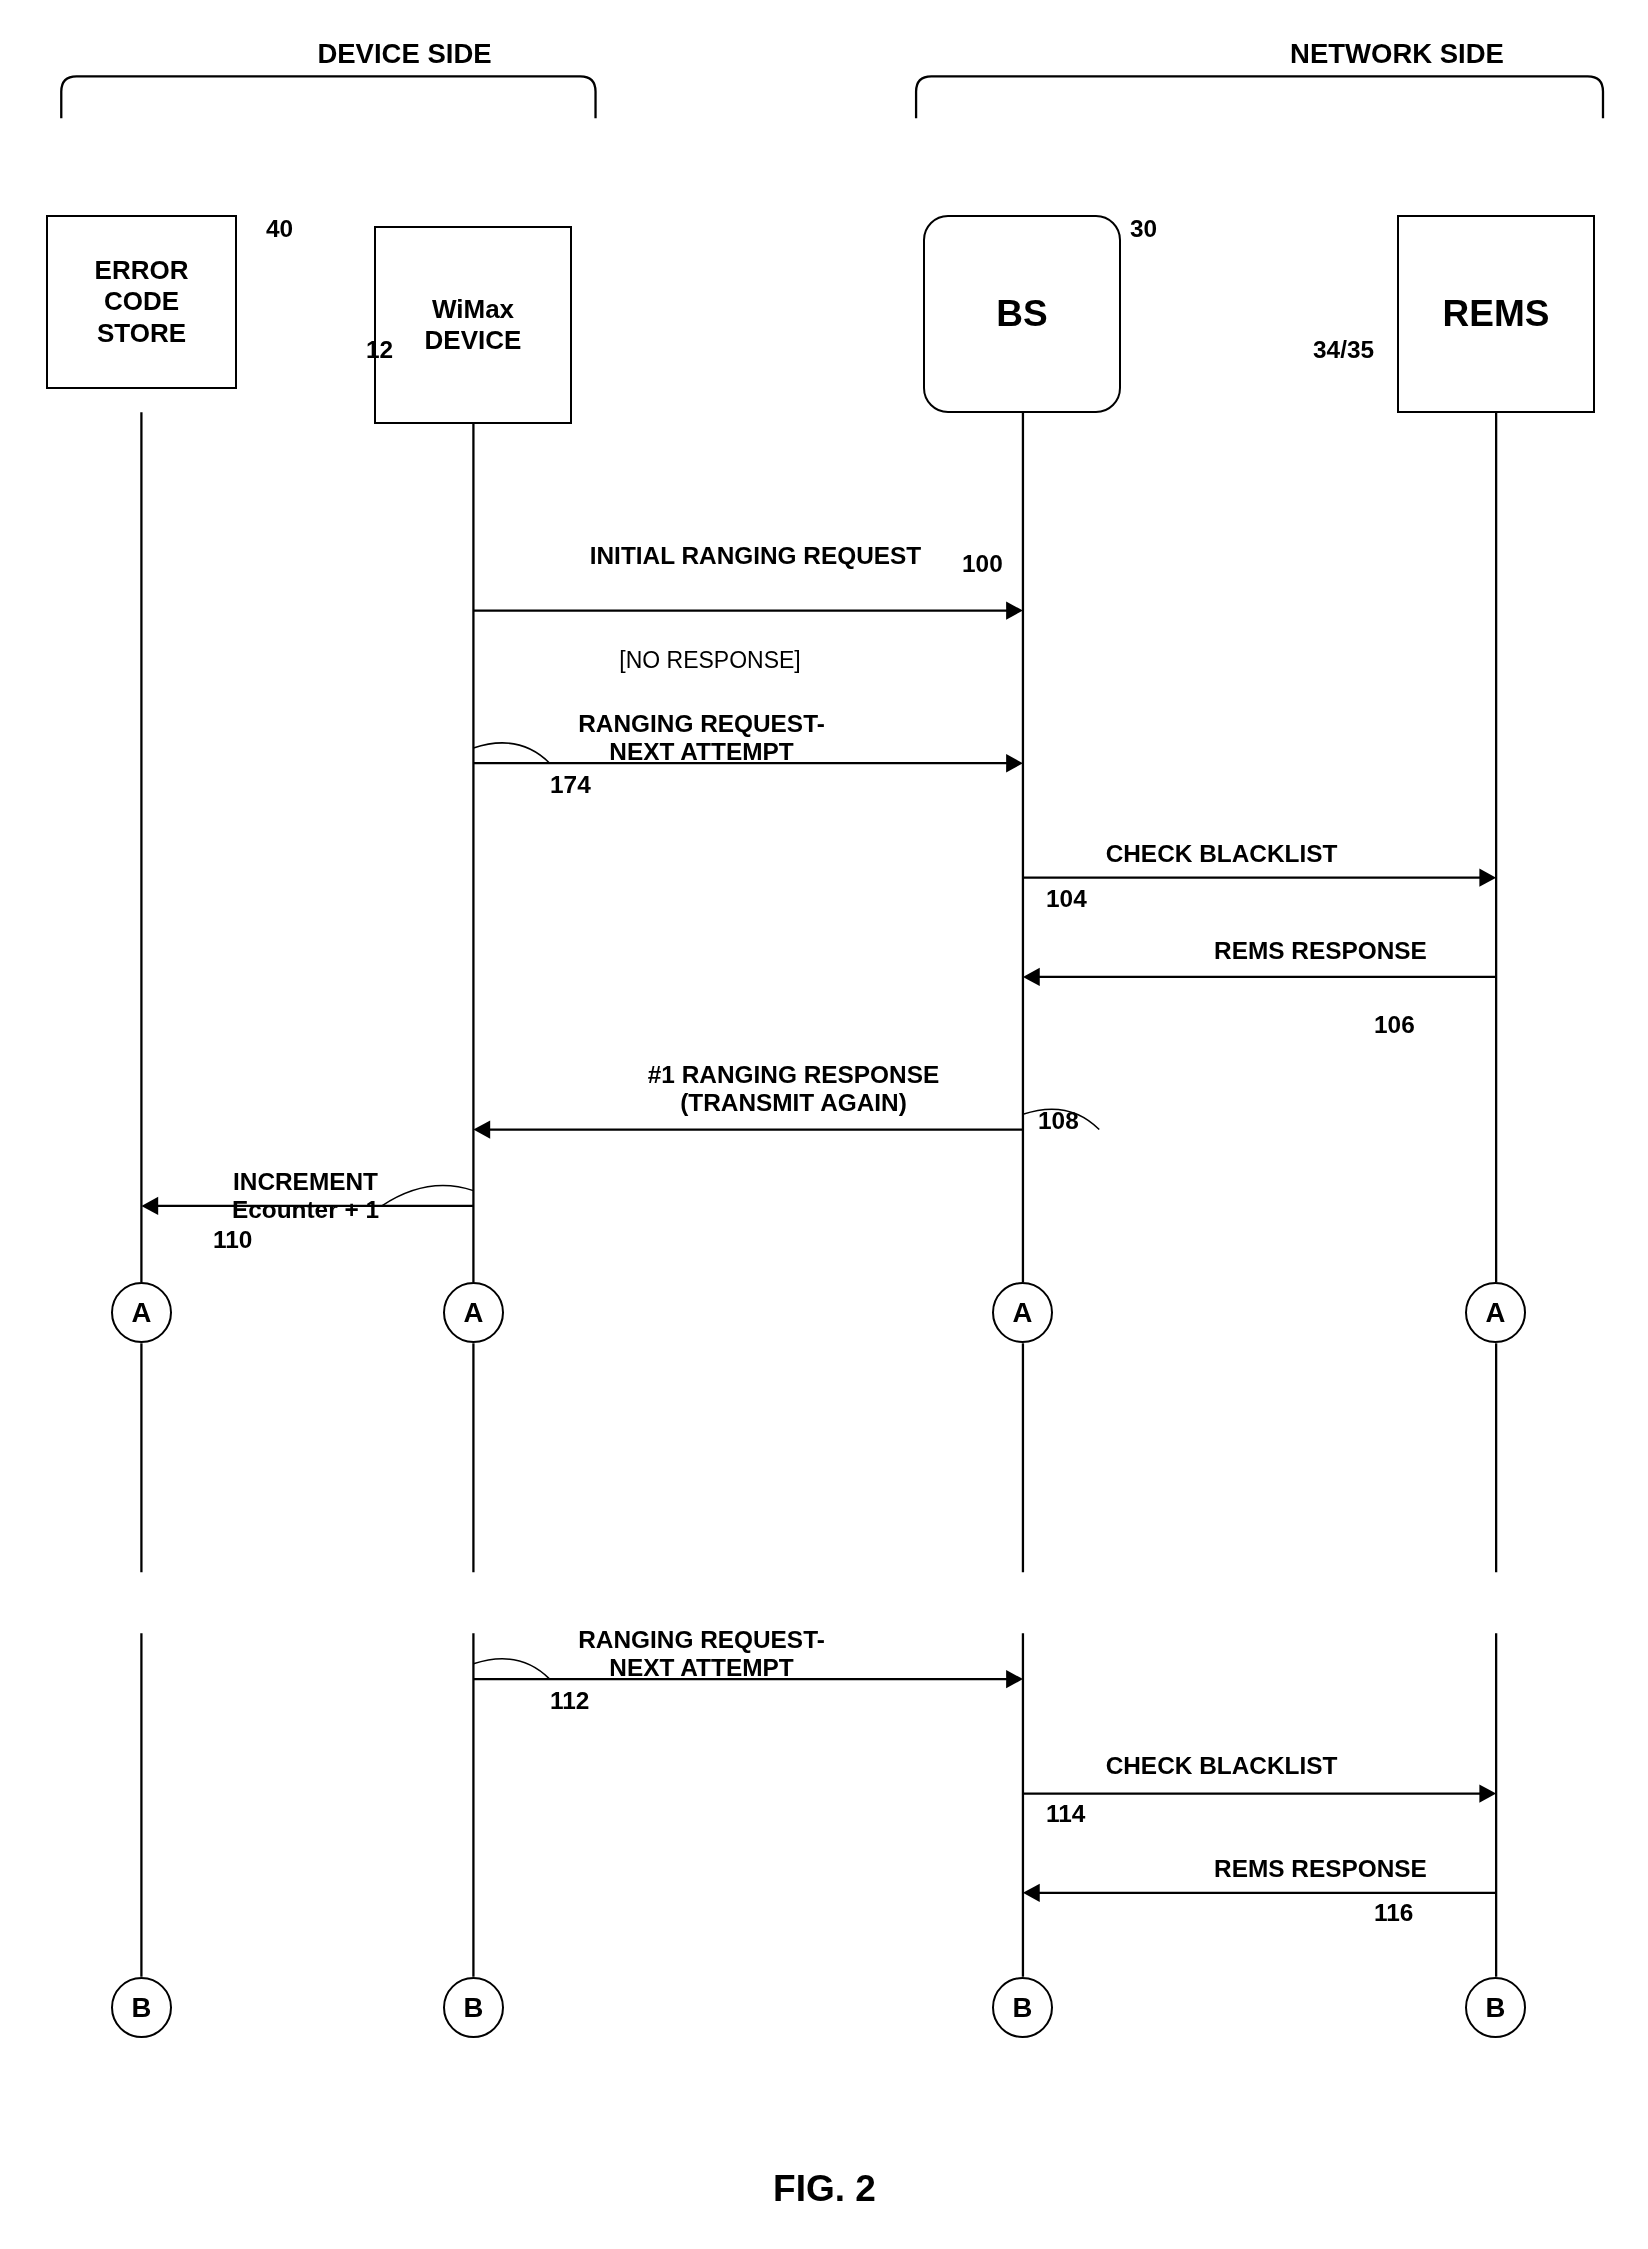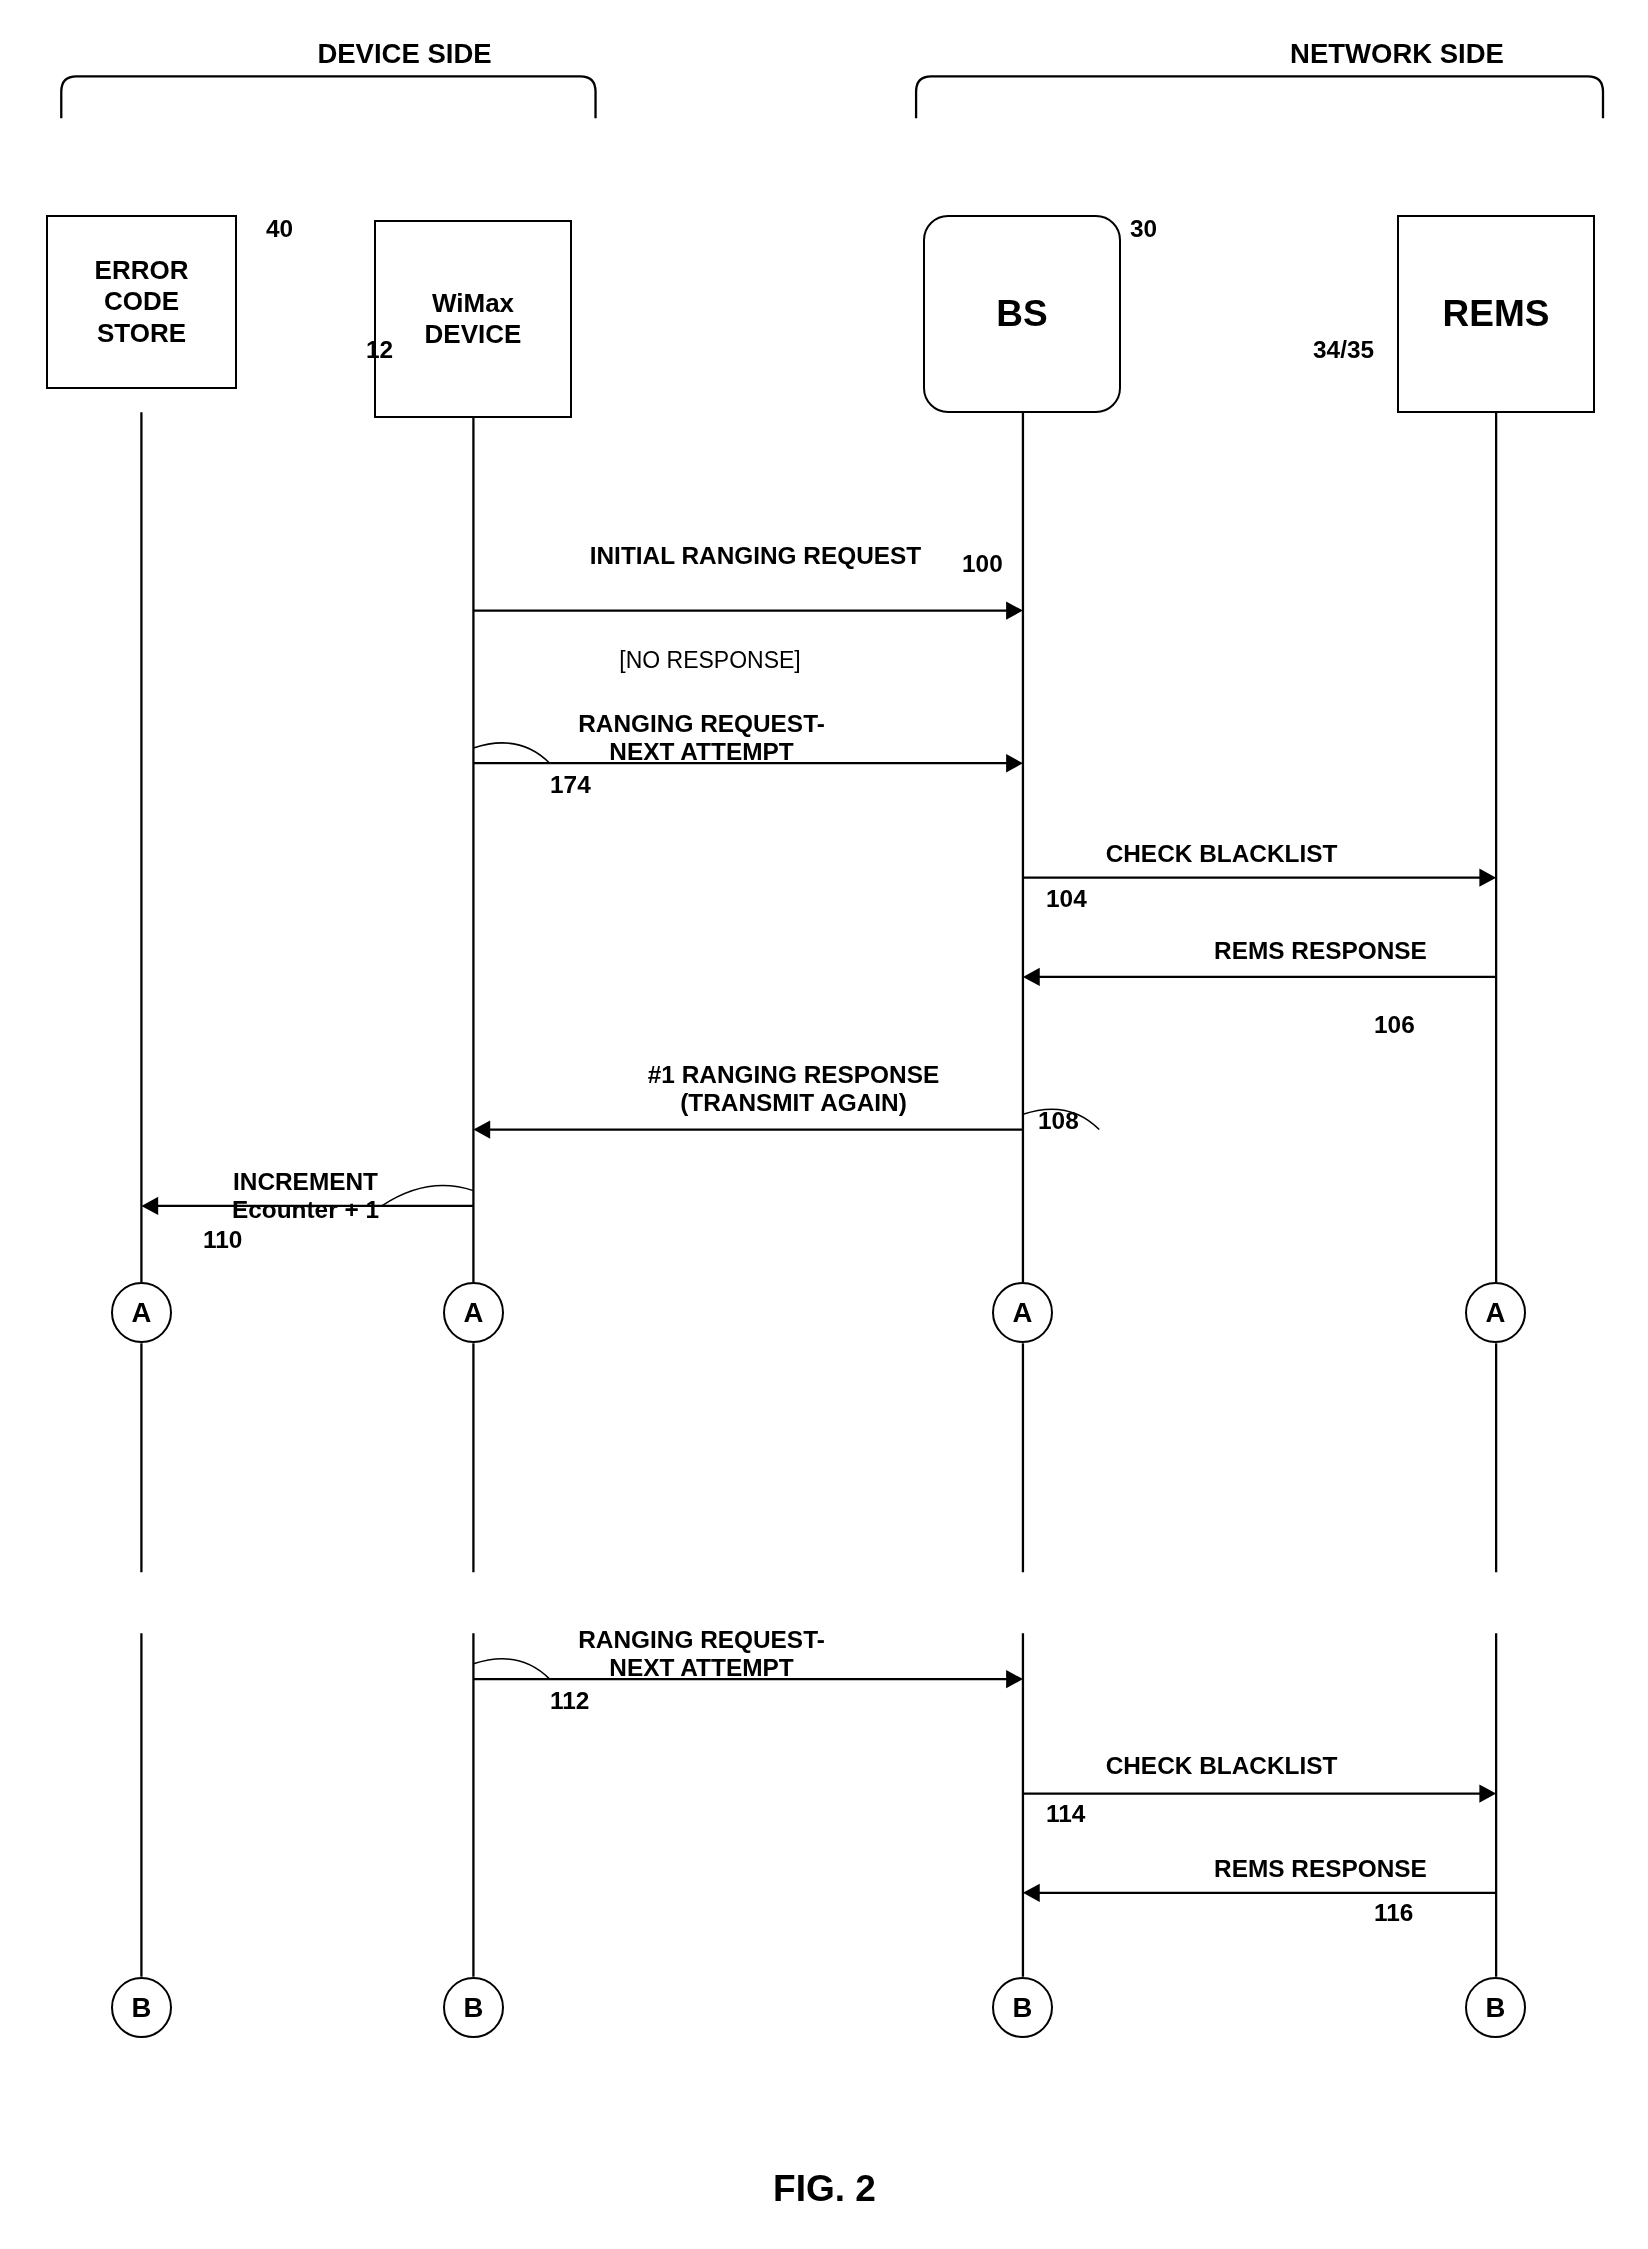--- a/index.html
+++ b/index.html
@@ -143,21 +143,21 @@
   <div class="brace-label" style="left: 1130px; top: 38px; width: 534px;">NETWORK SIDE</div>
 
   <div class="box" style="left: 46px; top: 215px; width: 191px; height: 174px; font-size: 26px;">
     <span style="white-space: pre-line; text-align: center;">ERROR
 CODE
 STORE</span>
   </div>
 
   <div class="ref-num" style="left: 244px; top: 215px; margin-left: 22px;">40</div>
 
-  <div class="box" style="left: 374px; top: 220px; width: 198px; height: 198px; font-size: 26px;">
+  <div class="box" style="left: 374px; top: 226px; width: 198px; height: 198px; font-size: 26px;">
     <span style="white-space: pre-line; text-align: center;">WiMax
 DEVICE</span>
   </div>
 
   <div class="ref-num" style="left: 366px; top: 336px;">12</div>
 
   <div class="box" style="left: 923px; top: 215px; width: 198px; height: 198px; font-size: 37px; border-radius: 25px;">
     <span>BS</span>
   </div>
 
@@ -204,21 +204,21 @@
 (TRANSMIT AGAIN)</span>
   </div>
 
   <div class="ref-num" style="left: 1038px; top: 1107px;">108</div>
 
   <div class="arrow-label" style="left: 176px; top: 1168px; width: 259px;">
     <span style="white-space: pre-line;">INCREMENT
 Ecounter + 1</span>
   </div>
 
-  <div class="ref-num" style="left: 203px; top: 1226px;">110</div>
+  <div class="ref-num" style="left: 213px; top: 1226px;">110</div>
 
   <div class="arrow-label" style="left: 488px; top: 1626px; width: 427px;">
     <span style="white-space: pre-line;">RANGING REQUEST-
 NEXT ATTEMPT</span>
   </div>
 
   <div class="ref-num" style="left: 550px; top: 1687px;">112</div>
 
   <div class="arrow-label" style="left: 1046px; top: 1752px; width: 351px;">CHECK BLACKLIST</div>
 

